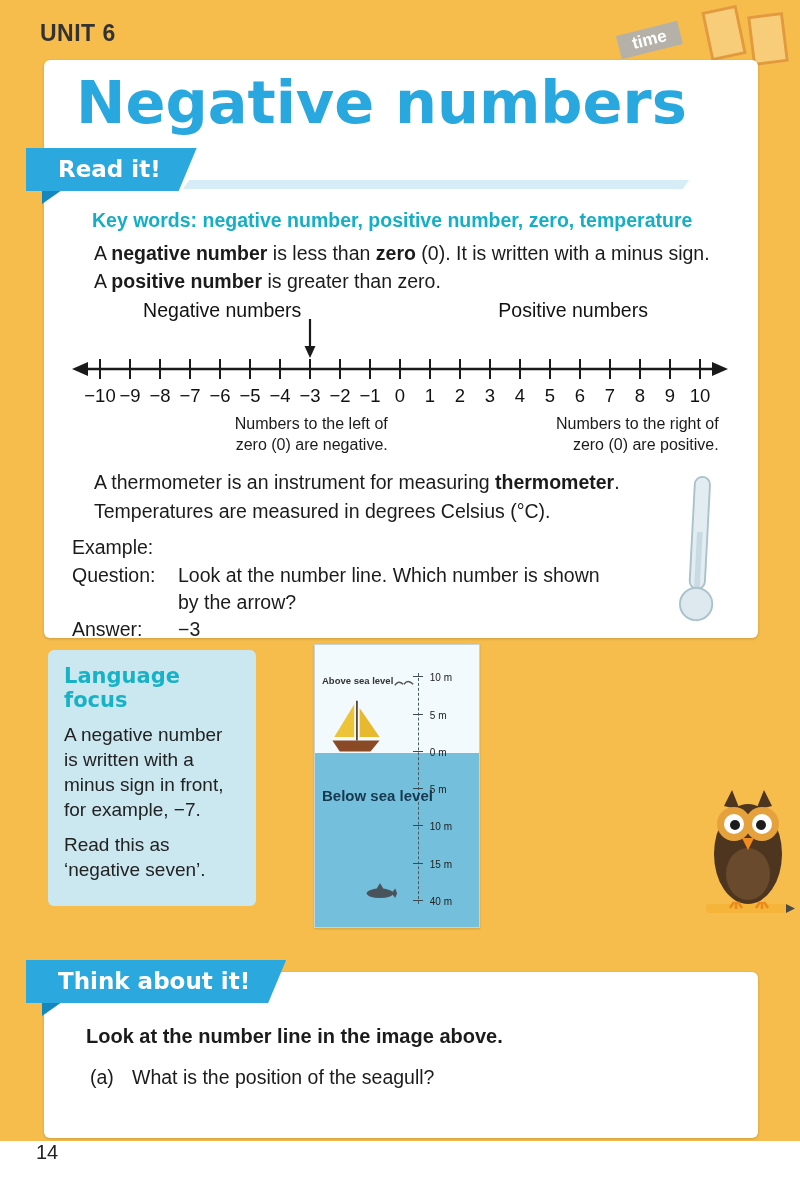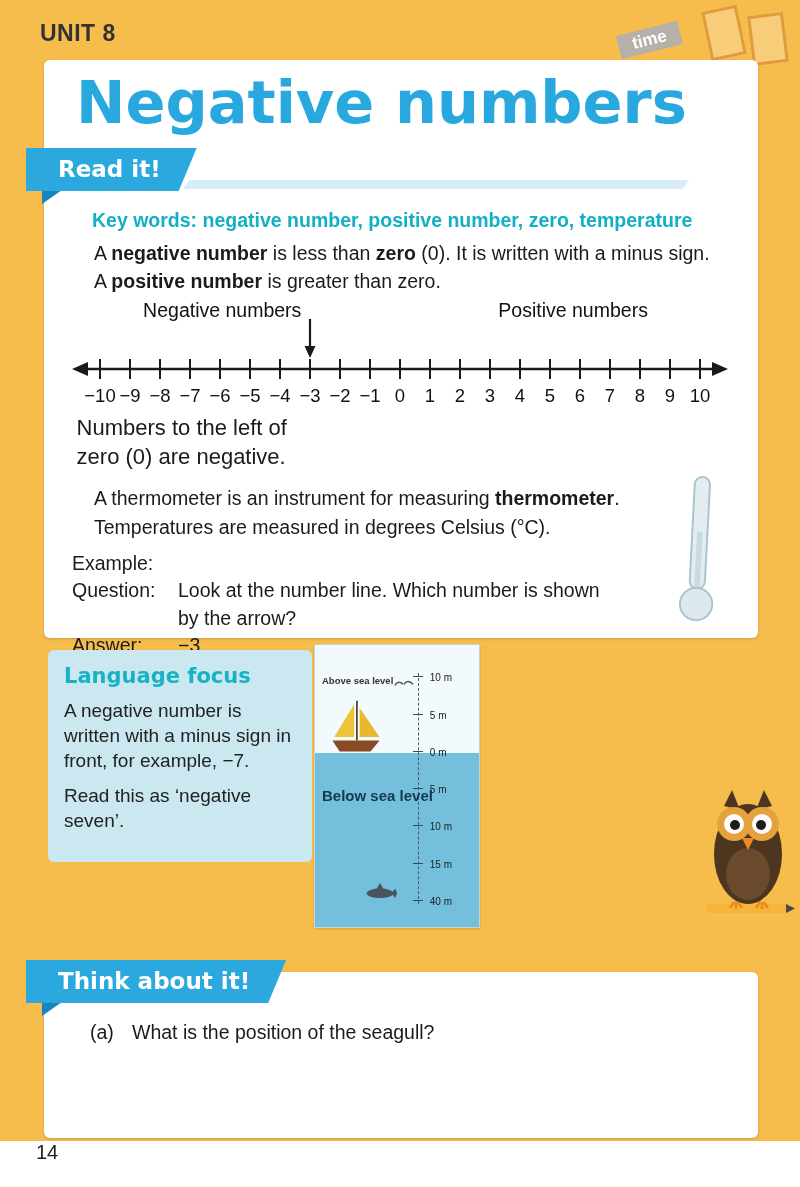--- a/index.html
+++ b/index.html
@@ -35,33 +35,33 @@
   .keywords{margin:18px 0 8px 22px;font-weight:bold;font-size:19.5px;color:#12AFC6;}
   .body-text{margin:2px 0 2px 24px;font-size:19.5px;line-height:1.36;color:#1b1b1b;}
   .thermo-p{margin-top:14px;}
 
   .nl-wrap{position:relative;margin-top:4px;height:118px;}
   .nl-label{position:absolute;top:0;text-align:center;font-size:19.5px;color:#111;}
   .nl-left{left:10%;width:26%;}
   .nl-right{left:56%;width:40%;}
   #nl-svg{position:absolute;left:0;top:16px;width:660px;height:98px;display:block;}
 
-  .captions{display:flex;margin-top:-4px;font-size:22px;line-height:1.32;text-align:left;}
+  .captions{display:flex;margin-top:-4px;font-size:16px;line-height:1.32;text-align:right;}
   .caption{}
   .caption.c-left{width:47%;margin-left:1%;}
   .caption.c-right{width:49%;margin-left:1%;}
 
   .qa{display:grid;grid-template-columns:106px 1fr;row-gap:1px;margin:10px 0 0 2px;
       font-size:19.5px;line-height:1.35;}
   .qa-label{font-weight:normal;}
 
   .thermometer{position:absolute;right:40px;bottom:12px;width:38px;height:154px;transform:rotate(3deg);}
 
   
-  .lang-focus{position:absolute;left:48px;top:650px;width:264px;min-height:212px;background:#CBE8F1;
+  .lang-focus{position:absolute;left:48px;top:650px;width:208px;min-height:212px;background:#CBE8F1;
               border-radius:6px;padding:12px 16px 14px 16px;box-sizing:border-box;}
   .lang-focus h2{margin:2px 0 10px 0;font-family:"DejaVu Sans",sans-serif;font-size:21px;color:#18B2C6;}
   .lang-focus p{margin:0 0 10px 0;font-size:19px;line-height:1.32;color:#222;}
 
   .sea{position:absolute;left:314px;top:644px;width:164px;height:282px;margin:0;background:#F2FAFD;
        border:1px solid #c6d3d9;box-shadow:0 1px 2px rgba(0,0,0,.15);overflow:hidden;}
   .sea-water{position:absolute;left:0;top:38.2%;width:100%;height:61.8%;background:#74BFDC;}
   .sea-dash{position:absolute;left:63%;top:10%;height:82%;border-left:1.5px dashed #4a5a63;}
   .sea-tick{position:absolute;left:calc(63% - 5px);width:10px;height:0;border-top:1.5px solid #3c4a52;transform:translateY(-1px);}
   .sea-scale-label{position:absolute;left:70%;transform:translateY(-50%);font-size:10px;color:#222;}
@@ -88,21 +88,21 @@
   .bottom-strip{position:absolute;left:0;bottom:0;width:100%;height:46px;background:#fff;}
   .page-number{position:absolute;left:36px;top:0;font-size:20px;color:#222;}
 
   b{font-weight:bold;}
 </style>
 </head>
 <body>
 
 <div class="sheet">
 
-  <div class="unit">UNIT 8</div>
+  <div class="unit">UNIT 6</div>
 
   <div class="stamp-ribbon">
     <span>time</span>
   </div>
   <div class="stamp-shape s1"></div>
   <div class="stamp-shape s2"></div>
 
   <section class="card card-read">
     <h1 class="title">Negative numbers</h1>
 
@@ -168,20 +168,24 @@
           <line x1="240" y1="4" x2="240" y2="32" stroke="#1a1a1a" stroke-width="2.2"></line>
           <polygon points="240,43 234.5,31 245.5,31" fill="#1a1a1a"></polygon>
         </svg>
     </div>
 
     <div class="captions">
       <div class="caption c-left">
         <div>Numbers to the left of</div>
         <div>zero (0) are negative.</div>
       </div>
+      <div class="caption c-right">
+        <div>Numbers to the right of</div>
+        <div>zero (0) are positive.</div>
+      </div>
     </div>
 
     <p class="body-text thermo-p"><span>A thermometer is an instrument for measuring </span><b>thermometer</b><span>.</span></p>
     <p class="body-text"><span>Temperatures are measured in degrees Celsius (°C).</span></p>
 
     <div class="qa">
       <span class="qa-label">Example:</span>
         <span></span>
       <span class="qa-label">Question:</span>
       <span>Look at the number line. Which number is shown</span>
@@ -257,20 +261,21 @@
     <polygon points="42,52 54,52 48,64" fill="#F08C1E"></polygon>
     <path d="M34,116 l-4,6 M36,116 l0,7 M38,116 l4,6" stroke="#E8891B" stroke-width="2.5" fill="none"></path>
     <path d="M60,116 l-4,6 M62,116 l0,7 M64,116 l4,6" stroke="#E8891B" stroke-width="2.5" fill="none"></path>
   </svg>
 
   <section class="card card-think">
     <div class="banner-wrap" style="margin-top:-12px;">
       <div class="banner">Think about it!</div>
       <div class="banner-tail"></div>
     </div>
+    <p class="think-intro">Look at the number line in the image above.</p>
     <div class="think-items">
       <div class="think-item">
         <span class="ilabel">(a)</span><span>What is the position of the seagull?</span>
       </div>
     </div>
   </section>
 
   <div class="bottom-strip">
     <span class="page-number">14</span>
   </div>

